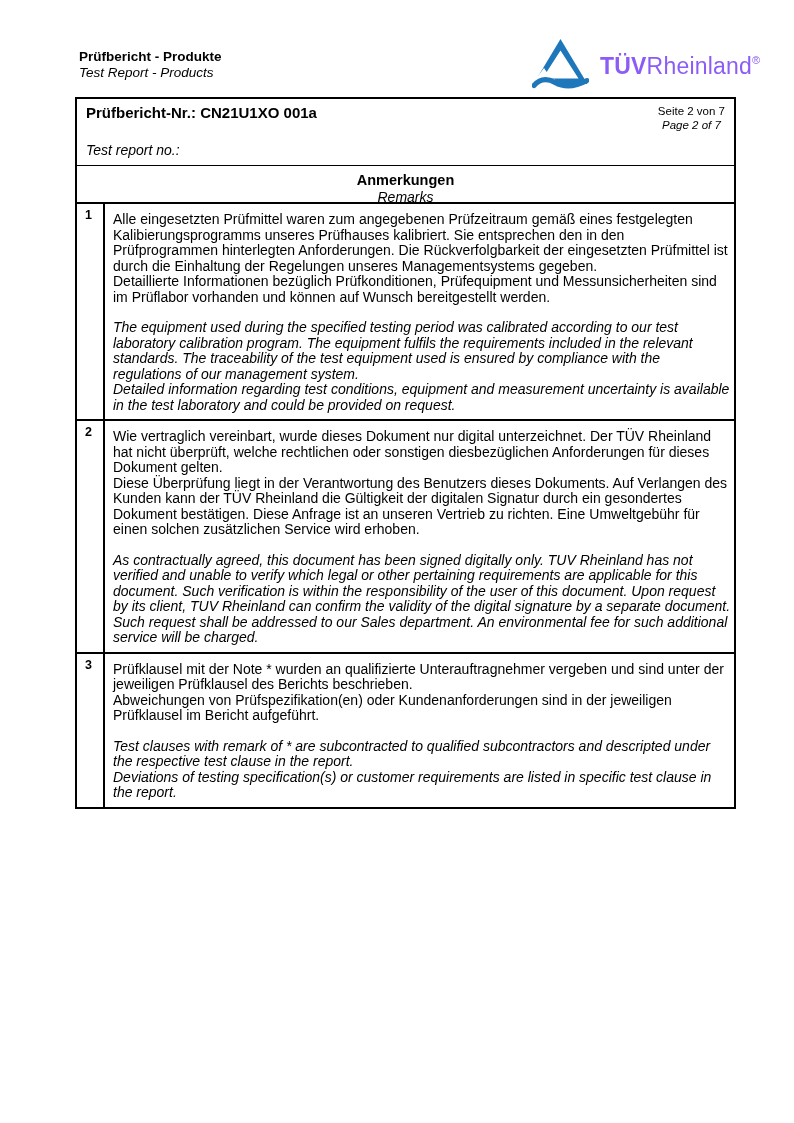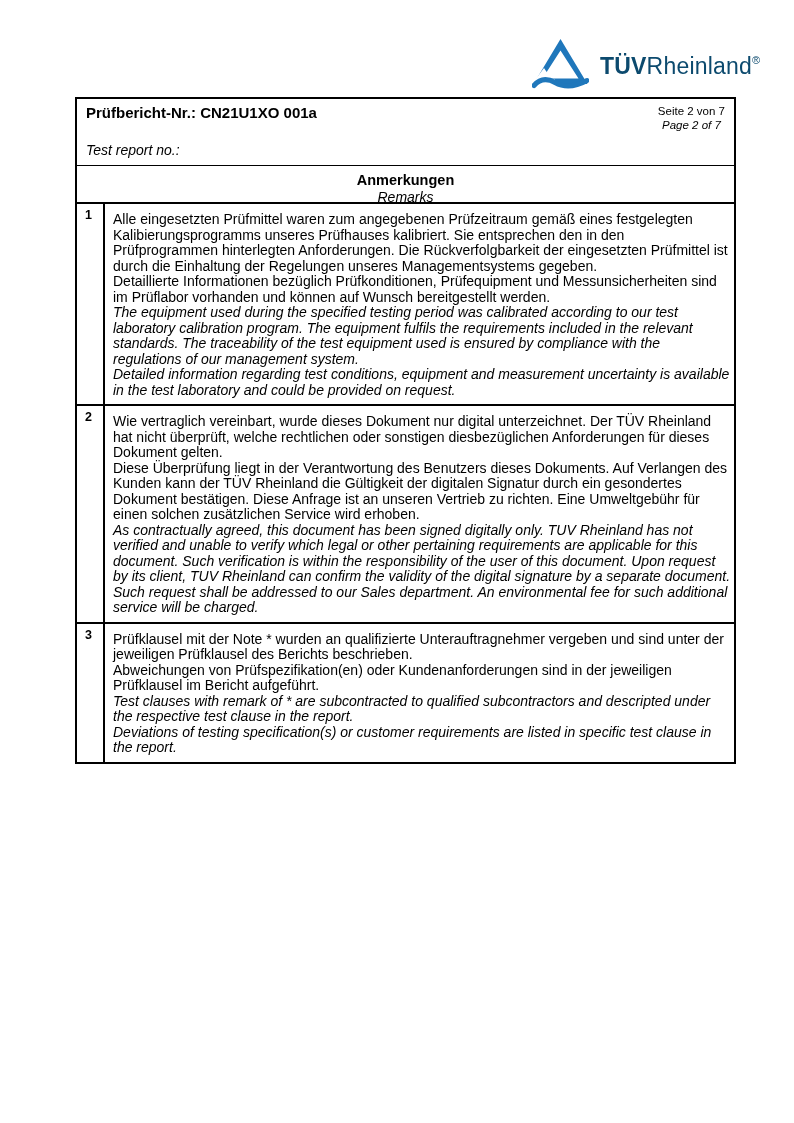--- a/index.html
+++ b/index.html
@@ -18,21 +18,21 @@
   .doc-header { position: absolute; left: 79px; top: 49px; line-height: 16px; }
   .doc-header .h-de { font-weight: bold; font-size: 13.5px; }
   .doc-header .h-en { font-style: italic; font-size: 13.5px; }
 
   
   .logo {
     position: absolute; left: 532px; top: 38px;
     display: flex; align-items: center; gap: 11px;
     color: #1f77bb;
   }
-  .logo-text { font-size: 23px; color: #0c4a6e; letter-spacing: 0.2px; white-space: nowrap; }
+  .logo-text { font-size: 23px; color: #8b5cf6; letter-spacing: 0.2px; white-space: nowrap; }
   .logo-text .lb { font-weight: bold; }
   .logo-text .lr { font-weight: normal; }
   .logo-text sup { font-size: 11px; vertical-align: 10px; }
 
   
   .no-box {
     position: absolute; left: 75px; top: 97px; width: 661px;
     border: 2px solid #000; background: #fff;
   }
   .no-box-top {
@@ -60,30 +60,34 @@
     border-right: 2px solid #000;
     font-weight: bold; font-size: 12.5px;
     padding: 4px 0 0 8px;
   }
   .t-content {
     flex: 1 1 auto;
     padding: 8px 2px 6px 8px;
     font-size: 14px; line-height: 15.5px;
   }
   .t-content .de { white-space: pre-line; }
-  .t-content .en { white-space: pre-line; font-style: italic; }
+  .t-content .en { white-space: pre-line; font-style: italic; margin-top: 15px; }
   .row-1 { min-height: 200px; }
   .row-2 { min-height: 188px; }
   .row-3 { min-height: 134px; }
 </style>
 </head>
 <body>
 
 <div class="page">
 
+  <div class="doc-header">
+    <div class="h-de">Prüfbericht - Produkte</div>
+    <div class="h-en">Test Report - Products</div>
+  </div>
 
   <div class="logo">
     <span>
       <svg width="57" height="52" viewBox="0 0 57 52" aria-hidden="true">
         <path fill-rule="evenodd" fill="currentColor" d="M28.5 1 L55.5 46 L1.5 46 Z M28.5 12.5 L46.5 40.5 L10.5 40.5 Z"></path>
         <rect x="0" y="41.5" width="23" height="10.5" fill="#ffffff"></rect>
         <polygon points="0,46 12,30 16,36 6,52 0,52" fill="#ffffff"></polygon>
         <path d="M2 47.5 C 8 40.5 15 40 23 44.5 C 32 49.5 42 49.5 55 42.5" stroke="currentColor" stroke-width="5" fill="none" stroke-linecap="round"></path>
       </svg>
     </span>

